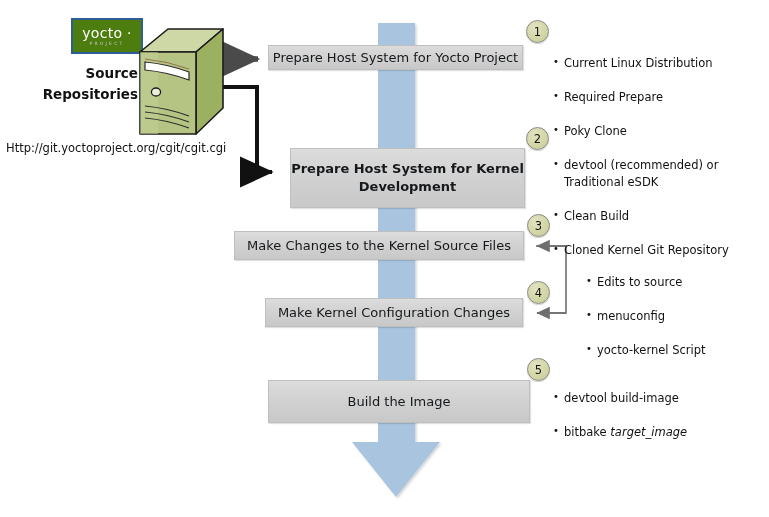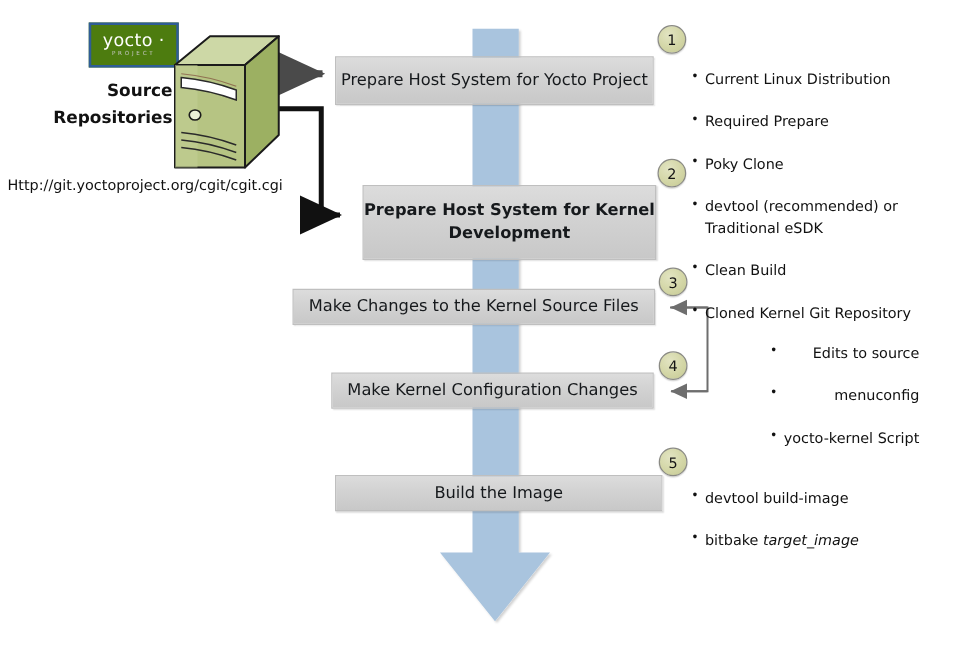--- a/index.html
+++ b/index.html
@@ -87,25 +87,25 @@
     display: flex;
     align-items: center;
     justify-content: center;
     text-align: center;
     font-size: 13px;
     color: #16191c;
     line-height: 1.35;
     box-shadow: 1px 1px 1px rgba(0,0,0,0.12);
   }
 
-  #box-prepare-yocto   { left: 268px; top: 45px;  width: 255px; height: 39px; }
+  #box-prepare-yocto   { left: 268px; top: 45px;  width: 255px; height: 25px; }
   #box-prepare-kernel  { left: 290px; top: 148px; width: 235px; height: 60px; font-weight: bold; }
   #box-make-changes    { left: 234px; top: 231px; width: 290px; height: 29px; }
   #box-kernel-config   { left: 265px; top: 298px; width: 258px; height: 29px; }
-  #box-build-image     { left: 268px; top: 380px; width: 262px; height: 29px; }
+  #box-build-image     { left: 268px; top: 380px; width: 262px; height: 43px; }
 
   
   .step-circle {
     width: 23px; height: 23px;
     border-radius: 50%;
     background: radial-gradient(circle at 38% 32%, #e2e4c2 0%, #d3d6a6 55%, #c5c995 100%);
     border: 1.4px solid #8a8a84;
     box-sizing: border-box;
     display: flex;
     align-items: center;
@@ -143,21 +143,21 @@
     color: #111111;
   }
   .note-list li .wrap2 {
     display: block;
     white-space: nowrap;
   }
   .note-list li i { font-style: italic; }
 
   #notes-1 { left: 553px; top: 38px; }
   #notes-2 { left: 553px; top: 140px; }
-  #notes-3 { left: 616px; top: 257px; text-align: right; }
+  #notes-3 { left: 586px; top: 257px; }
   #notes-5 { left: 553px; top: 373px; }
 
   
   #connectors {
     left: 0; top: 0;
     width: 769px; height: 517px;
     pointer-events: none;
   }
 </style>
 </head>

